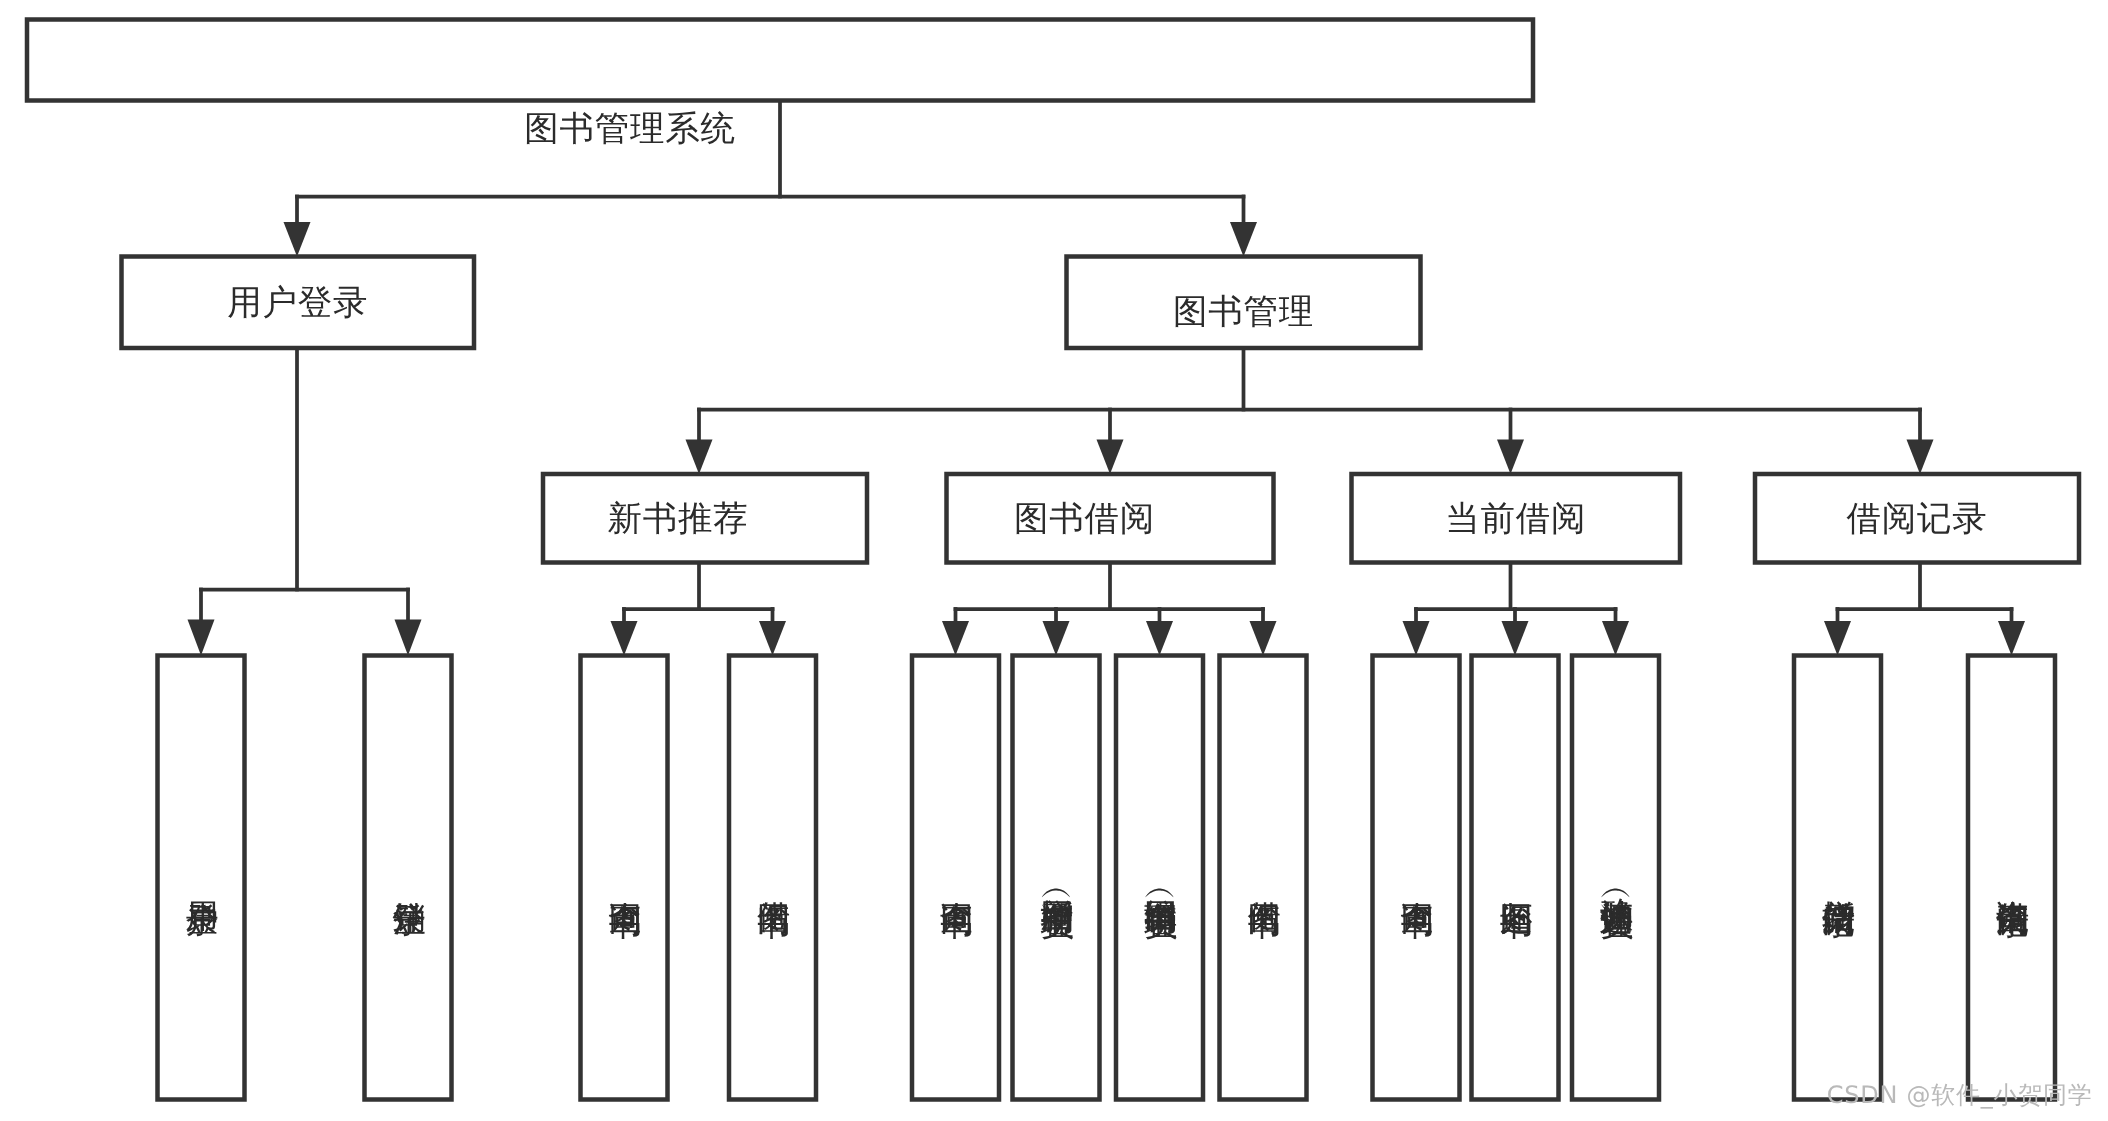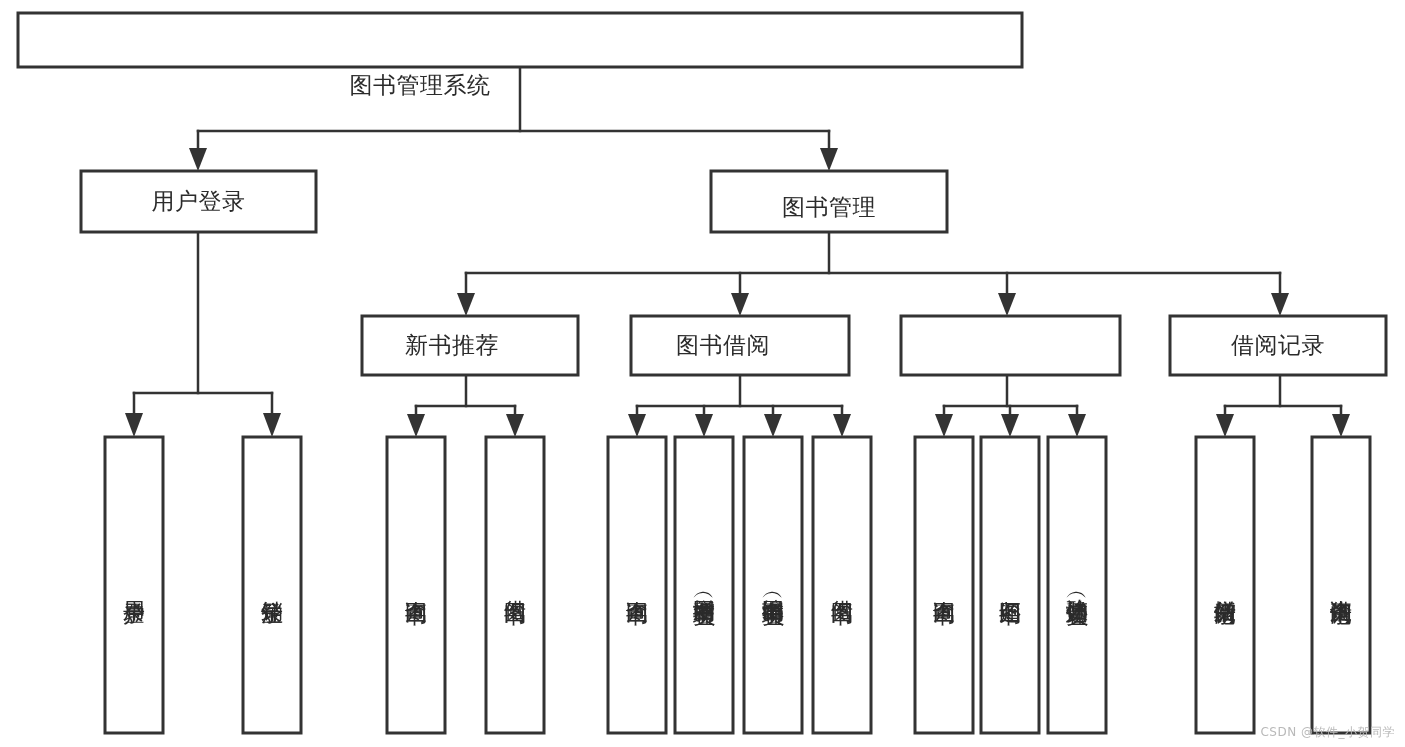--- a/index.html
+++ b/index.html
@@ -63,21 +63,21 @@
     text-orientation: upright;
     line-height: 1.08;
     letter-spacing: 1px;
     white-space: nowrap;
     pointer-events: none;
   }
   .watermark {
     position: absolute;
     right: 10px;
     bottom: 6px;
-    font-size: 12px;
+    font-size: 16px;
     color: #b9b9b9;
     letter-spacing: 0.5px;
     white-space: nowrap;
   }
 </style>
 </head>
 <body>
 
 <div id="diagram-root">
 
@@ -184,20 +184,21 @@
     <rect class="node-box" x="1312" y="437" width="58" height="296"></rect>
   </svg>
 
   <div class="node-label-h" style="left:18px; top:30px; width:804px; height:54px;margin-top:28px;">图书管理系统</div>
 
   <div class="node-label-h" style="left:81px; top:171px; width:235px; height:61px;">用户登录</div>
   <div class="node-label-h" style="left:711px; top:171px; width:236px; height:72px;">图书管理</div>
 
   <div class="node-label-h" style="left:362px; top:316px; width:180px; height:59px;">新书推荐</div>
   <div class="node-label-h" style="left:631px; top:316px; width:184px; height:59px;">图书借阅</div>
+  <div class="node-label-h" style="left:901px; top:316px; width:219px; height:59px;">当前借阅</div>
   <div class="node-label-h" style="left:1170px; top:316px; width:216px; height:59px;border-radius:22px;">借阅记录</div>
 
   <div class="node-label-v" style="left:105px; top:437px; width:58px; height:296px;">用户登录</div>
   <div class="node-label-v" style="left:243px; top:437px; width:58px; height:296px;">注销登录</div>
   <div class="node-label-v" style="left:387px; top:437px; width:58px; height:296px;">查询图书</div>
   <div class="node-label-v" style="left:486px; top:437px; width:58px; height:296px;">借阅图书</div>
   <div class="node-label-v" style="left:608px; top:437px; width:58px; height:296px;">查询图书</div>
   <div class="node-label-v" style="left:675px; top:437px; width:58px; height:296px;">新增图书（管理员）</div>
   <div class="node-label-v" style="left:744px; top:437px; width:58px; height:296px;">编辑图书（管理员）</div>
   <div class="node-label-v" style="left:813px; top:437px; width:58px; height:296px;">借阅图书</div>

